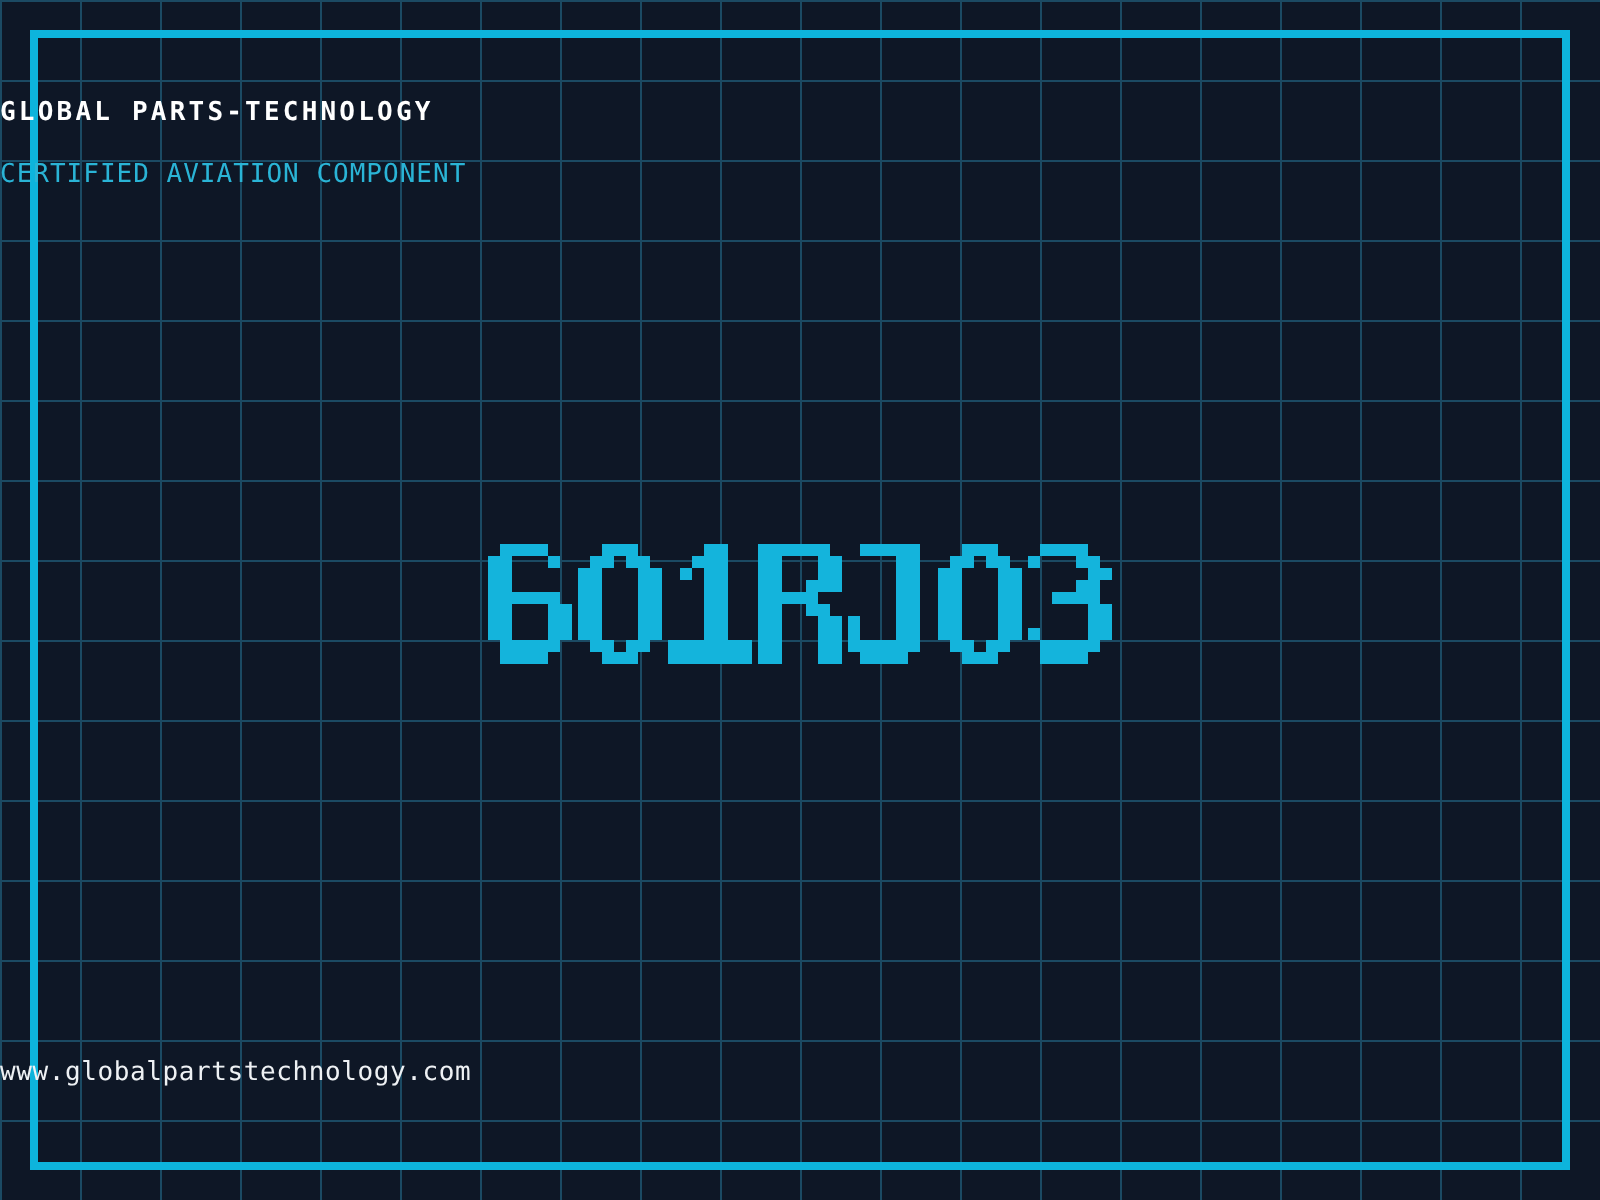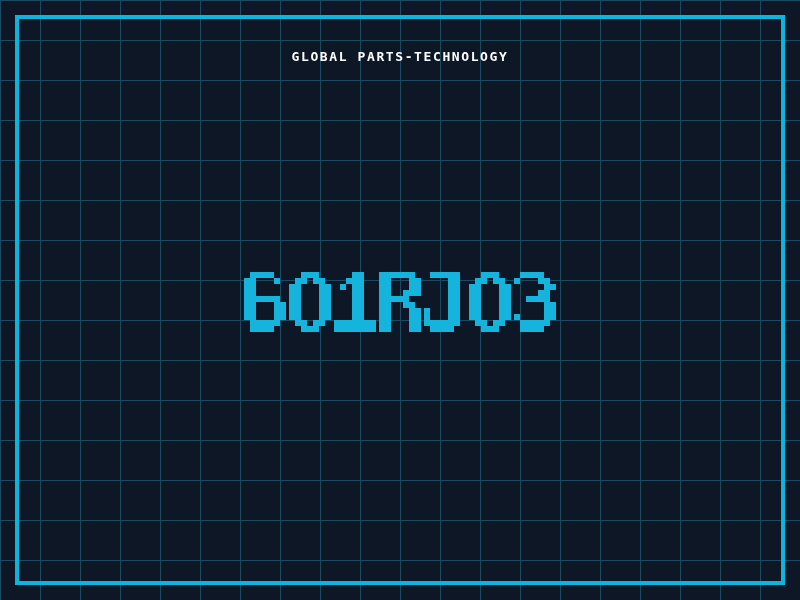--- a/index.html
+++ b/index.html
@@ -26,21 +26,21 @@
       linear-gradient(to bottom, var(--grid) 1px, transparent 1px);
     background-size:40px 40px;
   }
   .frame{
     position:absolute;
     left:15px;top:15px;right:15px;bottom:15px;
     border:4px solid var(--accent);
   }
   .txt{
     position:absolute;left:0;width:100%;
-    text-align:center;white-space:pre;
+    white-space:pre;
   }
   .company-title{
     top:49px;
     font-size:13px;font-weight:bold;
     letter-spacing:1.6px;
     color:var(--white);
   }
   .cert-subtitle{
     top:80px;
     font-size:13px;
@@ -75,20 +75,21 @@
 </style>
 </head>
 <body>
 
 <div class="stage">
   <div class="grid-overlay"></div>
   <div class="frame"></div>
 
   <div class="txt company-title">GLOBAL PARTS-TECHNOLOGY</div>
 
+  <div class="txt cert-subtitle">CERTIFIED AVIATION COMPONENT</div>
 
 
   <div class="part-number">
       <div class="pxglyph">
         <div class="pxcell" style="grid-area: 1 / 2;"></div>
         <div class="pxcell" style="grid-area: 1 / 3;"></div>
         <div class="pxcell" style="grid-area: 1 / 4;"></div>
         <div class="pxcell" style="grid-area: 1 / 5;"></div>
         <div class="pxcell" style="grid-area: 2 / 1;"></div>
         <div class="pxcell" style="grid-area: 2 / 2;"></div>
@@ -346,13 +347,14 @@
         <div class="pxcell" style="grid-area: 9 / 4;"></div>
         <div class="pxcell" style="grid-area: 9 / 5;"></div>
         <div class="pxcell" style="grid-area: 9 / 6;"></div>
         <div class="pxcell" style="grid-area: 10 / 2;"></div>
         <div class="pxcell" style="grid-area: 10 / 3;"></div>
         <div class="pxcell" style="grid-area: 10 / 4;"></div>
         <div class="pxcell" style="grid-area: 10 / 5;"></div>
       </div>
     </div>
 
+  <div class="txt website-url">www.globalpartstechnology.com</div>
 </div>
 
 </body></html>

